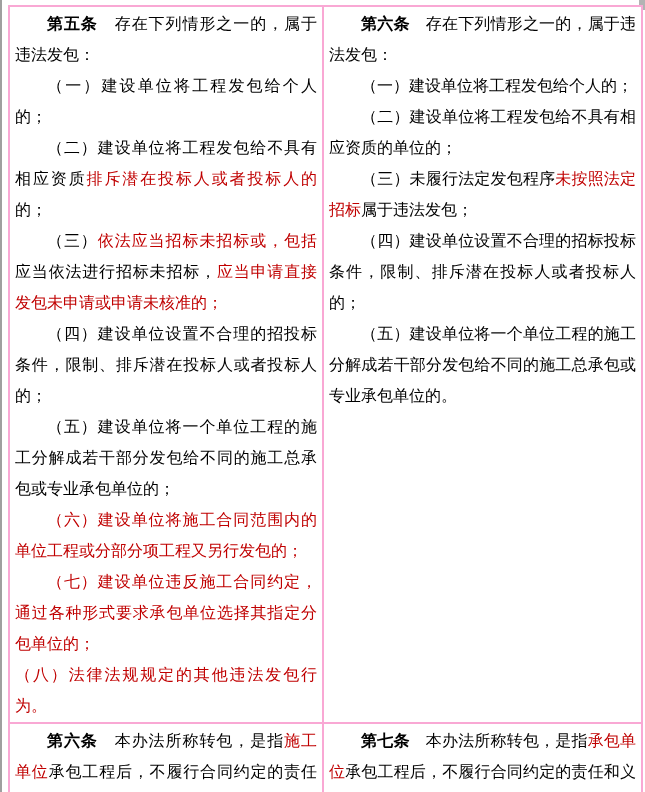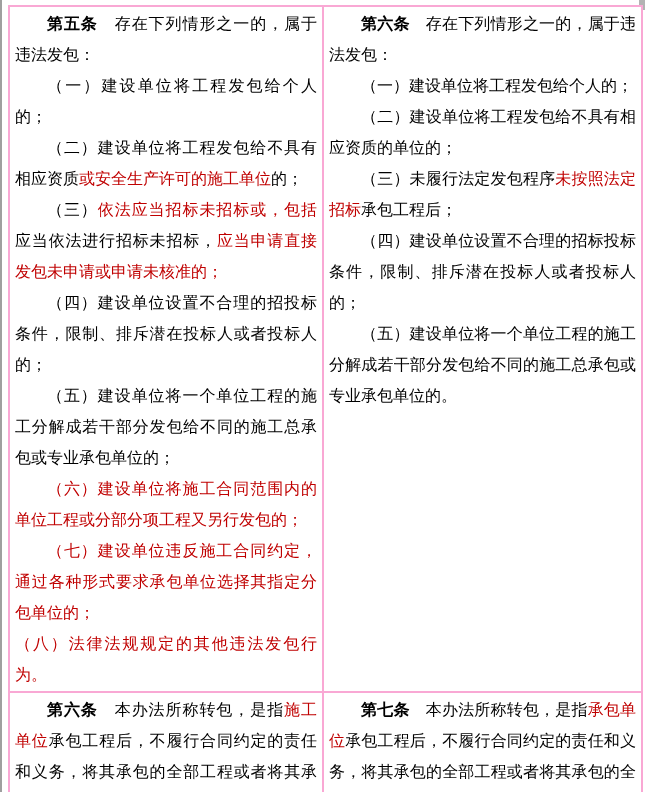--- a/index.html
+++ b/index.html
@@ -58,35 +58,35 @@
     <colgroup>
       <col class="c-left">
       <col class="c-right">
     </colgroup>
     <tbody>
         <tr class="row1">
       <td>
         <div class="cell-content">
               <p class="para"><span class="seg-bold">第五条</span><span>　存在下列情形之一的，属于违法发包：</span></p>
               <p class="para"><span>（一）建设单位将工程发包给个人的；</span></p>
-              <p class="para"><span>（二）建设单位将工程发包给不具有相应资质</span><span class="seg-red">或安全生产许可的施工单位</span><span>的；</span></p>
+              <p class="para"><span>（二）建设单位将工程发包给不具有相应资质</span><span class="seg-red">排斥潜在投标人或者投标人的</span><span>的；</span></p>
               <p class="para"><span>（三）</span><span class="seg-red">依法应当招标未招标或，包括</span><span>应当依法进行招标未招标，</span><span class="seg-red">应当申请直接发包未申请或申请未核准的；</span></p>
               <p class="para"><span>（四）建设单位设置不合理的招投标条件，限制、排斥潜在投标人或者投标人的；</span></p>
               <p class="para"><span>（五）建设单位将一个单位工程的施工分解成若干部分发包给不同的施工总承包或专业承包单位的；</span></p>
               <p class="para"><span class="seg-red">（六）建设单位将施工合同范围内的单位工程或分部分项工程又另行发包的；</span></p>
               <p class="para"><span class="seg-red">（七）建设单位违反施工合同约定，通过各种形式要求承包单位选择其指定分包单位的；</span></p>
               <p class="para noindent"><span class="seg-red">（八）法律法规规定的其他违法发包行为。</span></p>
             </div>
       </td>
       <td>
         <div class="cell-content">
               <p class="para"><span class="seg-bold">第六条</span><span>　存在下列情形之一的，属于违法发包：</span></p>
               <p class="para"><span>（一）建设单位将工程发包给个人的；</span></p>
               <p class="para"><span>（二）建设单位将工程发包给不具有相应资质的单位的；</span></p>
-              <p class="para"><span>（三）未履行法定发包程序</span><span class="seg-red">未按照法定招标</span><span>承包工程后；</span></p>
+              <p class="para"><span>（三）未履行法定发包程序</span><span class="seg-red">未按照法定招标</span><span>属于违法发包；</span></p>
               <p class="para"><span>（四）建设单位设置不合理的招标投标条件，限制、排斥潜在投标人或者投标人的；</span></p>
               <p class="para"><span>（五）建设单位将一个单位工程的施工分解成若干部分发包给不同的施工总承包或专业承包单位的。</span></p>
             </div>
       </td>
     </tr>
     <tr class="row2">
       <td>
         <div class="cell-content">
               <p class="para"><span class="seg-bold">第六条</span><span>　本办法所称转包，是指</span><span class="seg-red">施工单位</span><span>承包工程后，不履行合同约定的责任和义务，将其承包的全部工程或者将其承包的全部工程肢解后以分包的名义分别转给其他单位或个人施工的行为。</span></p>
             </div>

